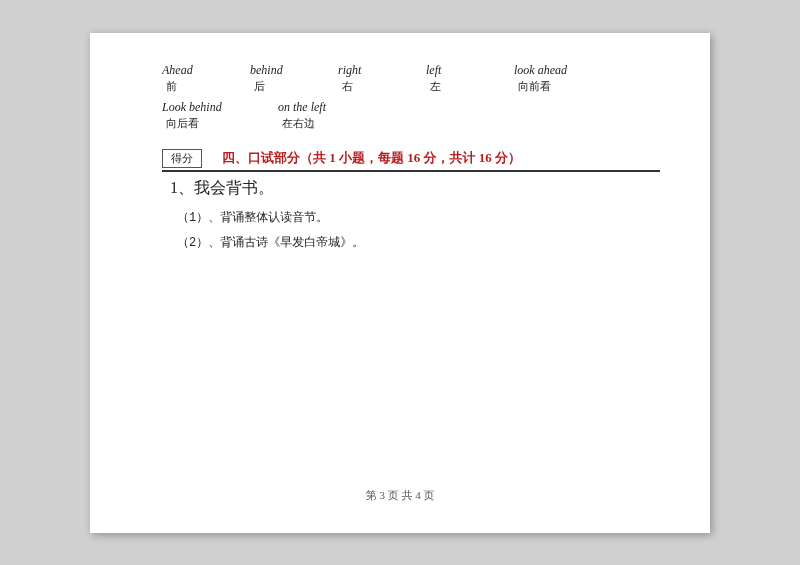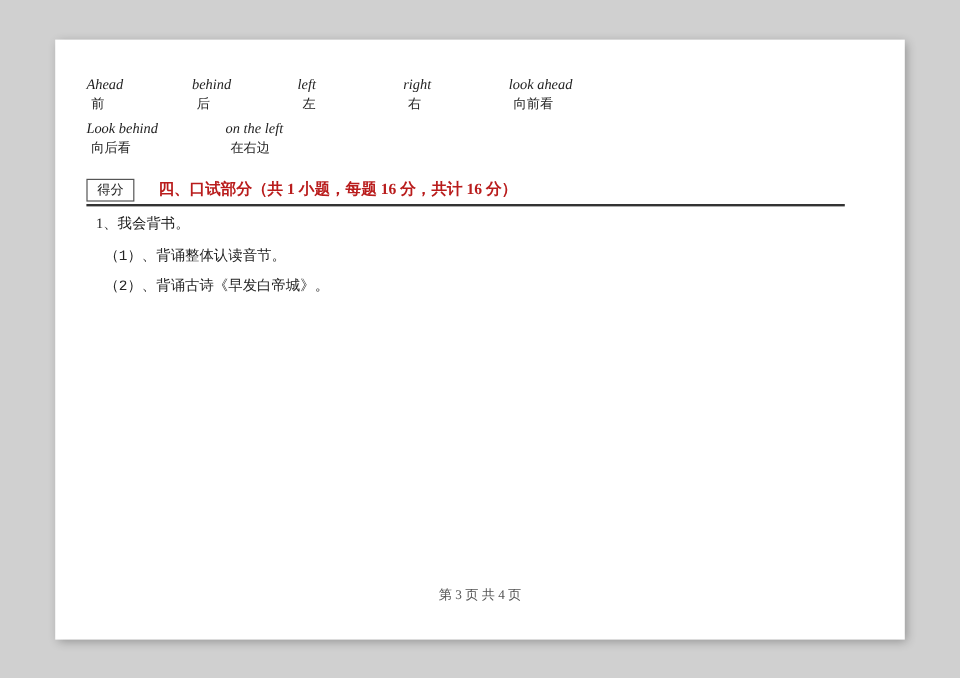--- a/index.html
+++ b/index.html
@@ -11,25 +11,25 @@
     body {
       background: #d0d0d0;
       display: flex;
       justify-content: center;
       align-items: center;
       min-height: 100vh;
       font-family: 'SimSun', 'Song', serif;
     }
 
     .page {
-      width: 708px;
+      width: 620px;
       min-height: 500px;
       background: #ffffff;
       box-shadow: 2px 2px 8px rgba(0,0,0,0.3);
-      padding: 30px 50px 40px 26px;
+      padding: 30px 50px 40px 72px;
       position: relative;
       font-size: 12px;
       color: #222;
     }
 
     .vocab-section {
       margin-bottom: 18px;
     }
 
     .vocab-row {
@@ -85,21 +85,21 @@
       font-weight: bold;
       color: #b91c1c;
     }
 
     .section-content {
       margin-top: 6px;
       margin-left: 8px;
     }
 
     .question-main {
-      font-size: 12px;
+      font-size: 16px;
       margin-bottom: 10px;
       margin-top: 4px;
     }
 
     .sub-question {
       font-size: 12px;
       margin-bottom: 8px;
       margin-left: 7px;
       font-family: Liberation Mono, monospace;
     }
@@ -123,26 +123,26 @@
     <div class="vocab-row">
       <div class="vocab-item">
         <span class="vocab-english">Ahead</span>
         <span class="vocab-chinese">前</span>
       </div>
       <div class="vocab-item">
         <span class="vocab-english">behind</span>
         <span class="vocab-chinese">后</span>
       </div>
       <div class="vocab-item">
+        <span class="vocab-english">right</span>
+        <span class="vocab-chinese">右</span>
+      </div>
+      <div class="vocab-item">
         <span class="vocab-english">left</span>
         <span class="vocab-chinese">左</span>
-      </div>
-      <div class="vocab-item">
-        <span class="vocab-english">right</span>
-        <span class="vocab-chinese">右</span>
       </div>
       <div class="vocab-item wide">
         <span class="vocab-english">look ahead</span>
         <span class="vocab-chinese">向前看</span>
       </div>
     </div>
 
     <div class="vocab-row" style="margin-top:6px;">
       <div class="vocab-item wide">
         <span class="vocab-english">Look behind</span>

